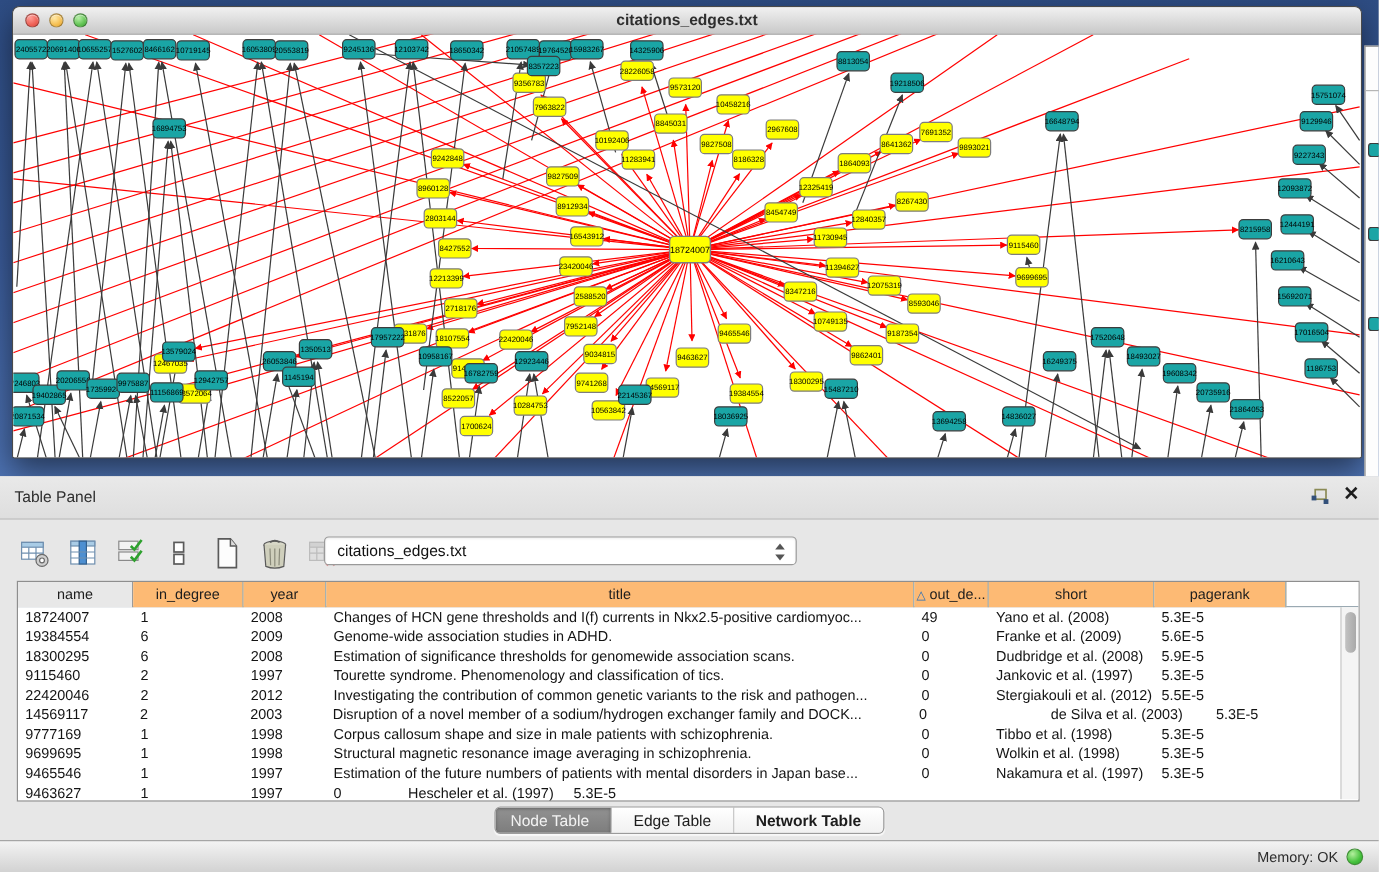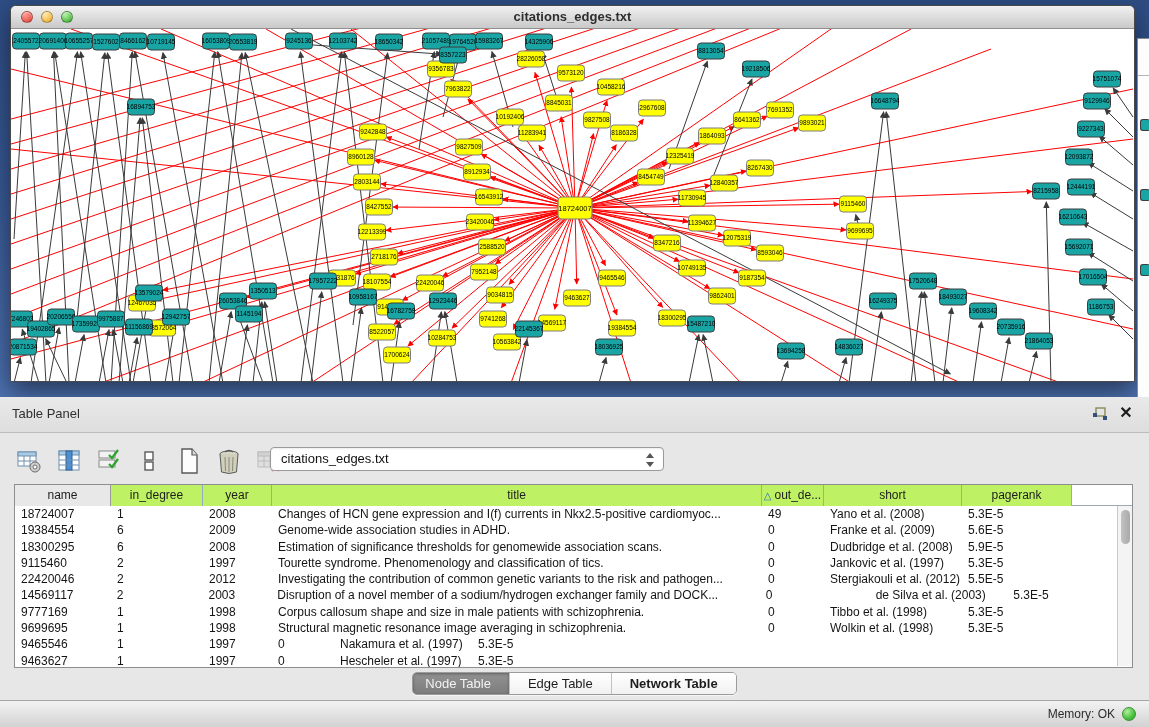--- a/index.html
+++ b/index.html
@@ -55,21 +55,21 @@
   .steppers::before { content:""; position:absolute; top:1px; left:0; border-left:4.5px solid transparent;
               border-right:4.5px solid transparent; border-bottom:5px solid #555; }
   .steppers::after  { content:""; position:absolute; bottom:1px; left:0; border-left:4.5px solid transparent;
               border-right:4.5px solid transparent; border-top:5px solid #555; }
 
   .table-wrap { position:absolute; left:14px; top:87px; width:1119px; height:184px; background:#fff;
                 border:1px solid #8e8e8e; }
   .thead { position:absolute; left:0; top:0; right:0; height:21px; display:flex;
            border-bottom:1px solid #9aa9b2; background:#fff; }
   .th { height:21px; font-size:12px; color:#1d1d1d; text-align:center; line-height:20px;
-        background:#bef264; border-right:1px solid #8fb0c0; overflow:hidden; white-space:nowrap; }
+        background:#fdba74; border-right:1px solid #8fb0c0; overflow:hidden; white-space:nowrap; }
   .th.gray { background:#e8e8e8; border-right:1px solid #9a9a9a; }
   .th .sortmark { color:#2a6fb8; font-size:10px; margin-right:3px; }
   .tbody { position:absolute; left:0; top:21px; right:15px; bottom:0; overflow:hidden; }
   .tr { display:flex; height:16.3px; }
   .td { font-size:12px; color:#141414; line-height:16px; white-space:nowrap; overflow:hidden; padding-left:6px; }
   .vscroll { position:absolute; right:0; top:21px; width:15px; bottom:1px; background:#f4f4f4;
              border-left:1px solid #c9c9c9; }
   .vthumb { position:absolute; left:3px; top:4px; width:9px; height:34px; border-radius:5px;
             background:linear-gradient(90deg,#c2c2c2,#a9a9a9); }
 
@@ -866,21 +866,21 @@
           <div class="th" style="width: 490px;">title</div>
           <div class="th" style="width: 62px;"><span class="sortmark">△</span>out_de...</div>
           <div class="th" style="width: 138px;">short</div>
           <div class="th" style="width: 110px;">pagerank</div>
         </div>
       <div class="tbody" id="tbody">
           <div class="tr">
             <div class="td" style="width: 96px;">18724007</div>
             <div class="td" style="width: 92px;">1</div>
             <div class="td" style="width: 69px;">2008</div>
-            <div class="td" style="width: 490px;">Changes of HCN gene expression and I(f) currents in Nkx2.5-positive cardiomyoc...</div>
+            <div class="td" style="width: 490px;">Changes of HCN gene thresholds and I(f) currents in Nkx2.5-positive cardiomyoc...</div>
             <div class="td" style="width: 62px;">49</div>
             <div class="td" style="width: 138px;">Yano et al. (2008)</div>
             <div class="td" style="width: 110px;">5.3E-5</div>
           </div>
           <div class="tr">
             <div class="td" style="width: 96px;">19384554</div>
             <div class="td" style="width: 92px;">6</div>
             <div class="td" style="width: 69px;">2009</div>
             <div class="td" style="width: 490px;">Genome-wide association studies in ADHD.</div>
             <div class="td" style="width: 62px;">0</div>
@@ -938,20 +938,21 @@
             <div class="td" style="width: 69px;">1998</div>
             <div class="td" style="width: 490px;">Structural magnetic resonance image averaging in schizophrenia.</div>
             <div class="td" style="width: 62px;">0</div>
             <div class="td" style="width: 138px;">Wolkin et al. (1998)</div>
             <div class="td" style="width: 110px;">5.3E-5</div>
           </div>
           <div class="tr">
             <div class="td" style="width: 96px;">9465546</div>
             <div class="td" style="width: 92px;">1</div>
             <div class="td" style="width: 69px;">1997</div>
+            <div class="td" style="width: 490px;">Estimation of the future numbers of patients with mental disorders in Japan base...</div>
             <div class="td" style="width: 62px;">0</div>
             <div class="td" style="width: 138px;">Nakamura et al. (1997)</div>
             <div class="td" style="width: 110px;">5.3E-5</div>
           </div>
           <div class="tr">
             <div class="td" style="width: 96px;">9463627</div>
             <div class="td" style="width: 92px;">1</div>
             <div class="td" style="width: 69px;">1997</div>
             <div class="td" style="width: 62px;">0</div>
             <div class="td" style="width: 138px;">Hescheler et al. (1997)</div>

